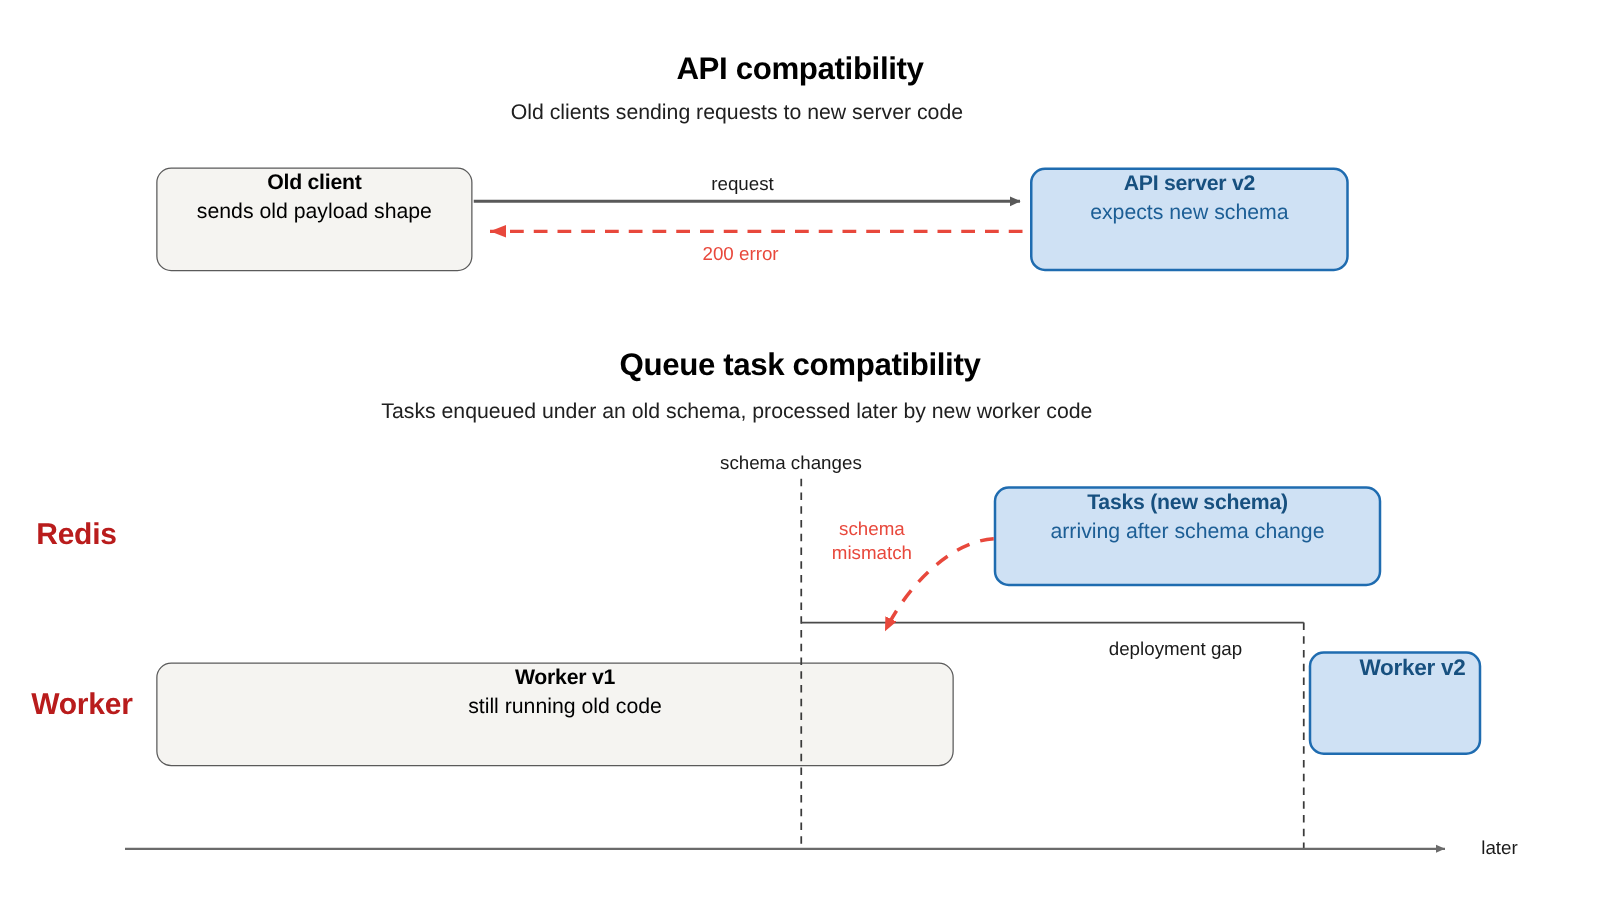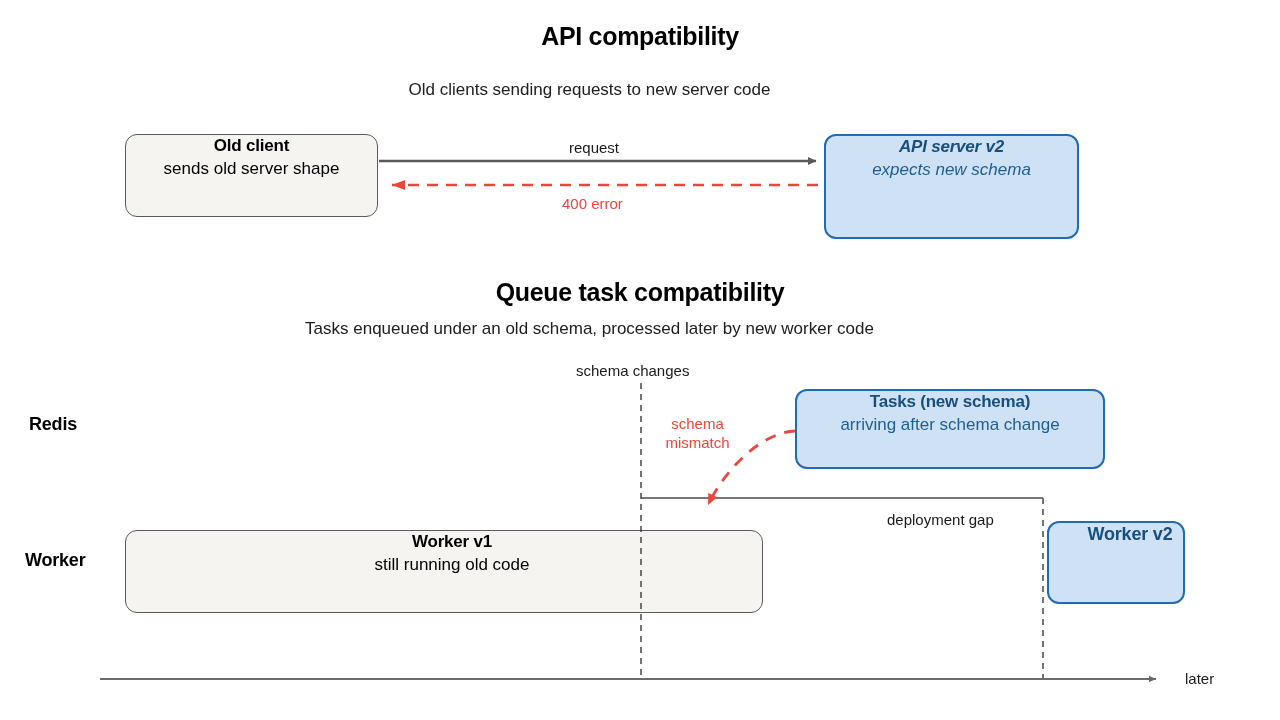--- a/index.html
+++ b/index.html
@@ -71,22 +71,22 @@
     line-height: 23px;
   }
   .node.grey .t1, .node.grey .t2 { color: #000000; }
   .node.blue .t1 { color: #17507f; }
   .node.blue .t2 { color: #1c5e95; }
 
   
   .row-label {
     position: absolute;
     font-weight: bold;
-    font-size: 18px;
-    color: #000000;
+    font-size: 24px;
+    color: #b91c1c;
     letter-spacing: -0.2px;
   }
 
   
   .edge-label {
     position: absolute;
     font-size: 15px;
     color: #1a1a1a;
     white-space: nowrap;
   }
@@ -103,35 +103,35 @@
     width: 1280px;
     height: 720px;
     pointer-events: none;
   }
 </style>
 </head>
 <body>
 
 <div class="stage">
 
-  <div class="section-title" style="left:0; top:22px;">API compatibility</div>
+  <div class="section-title" style="left:0; top:41px;">API compatibility</div>
   <div class="section-sub" style="left:0; top:80px;">Old clients sending requests to new server code</div>
 
   <div class="node grey" style="left:125px; top:134px; width:253px; height:83px;">
     <div class="t1">Old client</div>
-    <div class="t2">sends old server shape</div>
+    <div class="t2">sends old payload shape</div>
   </div>
 
-  <div class="node blue" style="left:824px; top:134px; width:255px; height:105px;font-style:italic;">
+  <div class="node blue" style="left:824px; top:134px; width:255px; height:83px;">
     <div class="t1">API server v2</div>
     <div class="t2">expects new schema</div>
   </div>
 
   <div class="edge-label" style="left:569px; top:139px;">request</div>
-  <div class="edge-label red" style="left:562px; top:195px;">400 error</div>
+  <div class="edge-label red" style="left:562px; top:195px;">200 error</div>
 
   <div class="section-title" style="left:0; top:278px;">Queue task compatibility</div>
   <div class="section-sub" style="left:0; top:319px;">Tasks enqueued under an old schema, processed later by new worker code</div>
 
   <div class="row-label" style="left:29px; top:414px;">Redis</div>
   <div class="row-label" style="left:25px; top:550px;">Worker</div>
 
 
   <div class="node blue" style="left:795px; top:389px; width:310px; height:80px;">
     <div class="t1">Tasks (new schema)</div>

